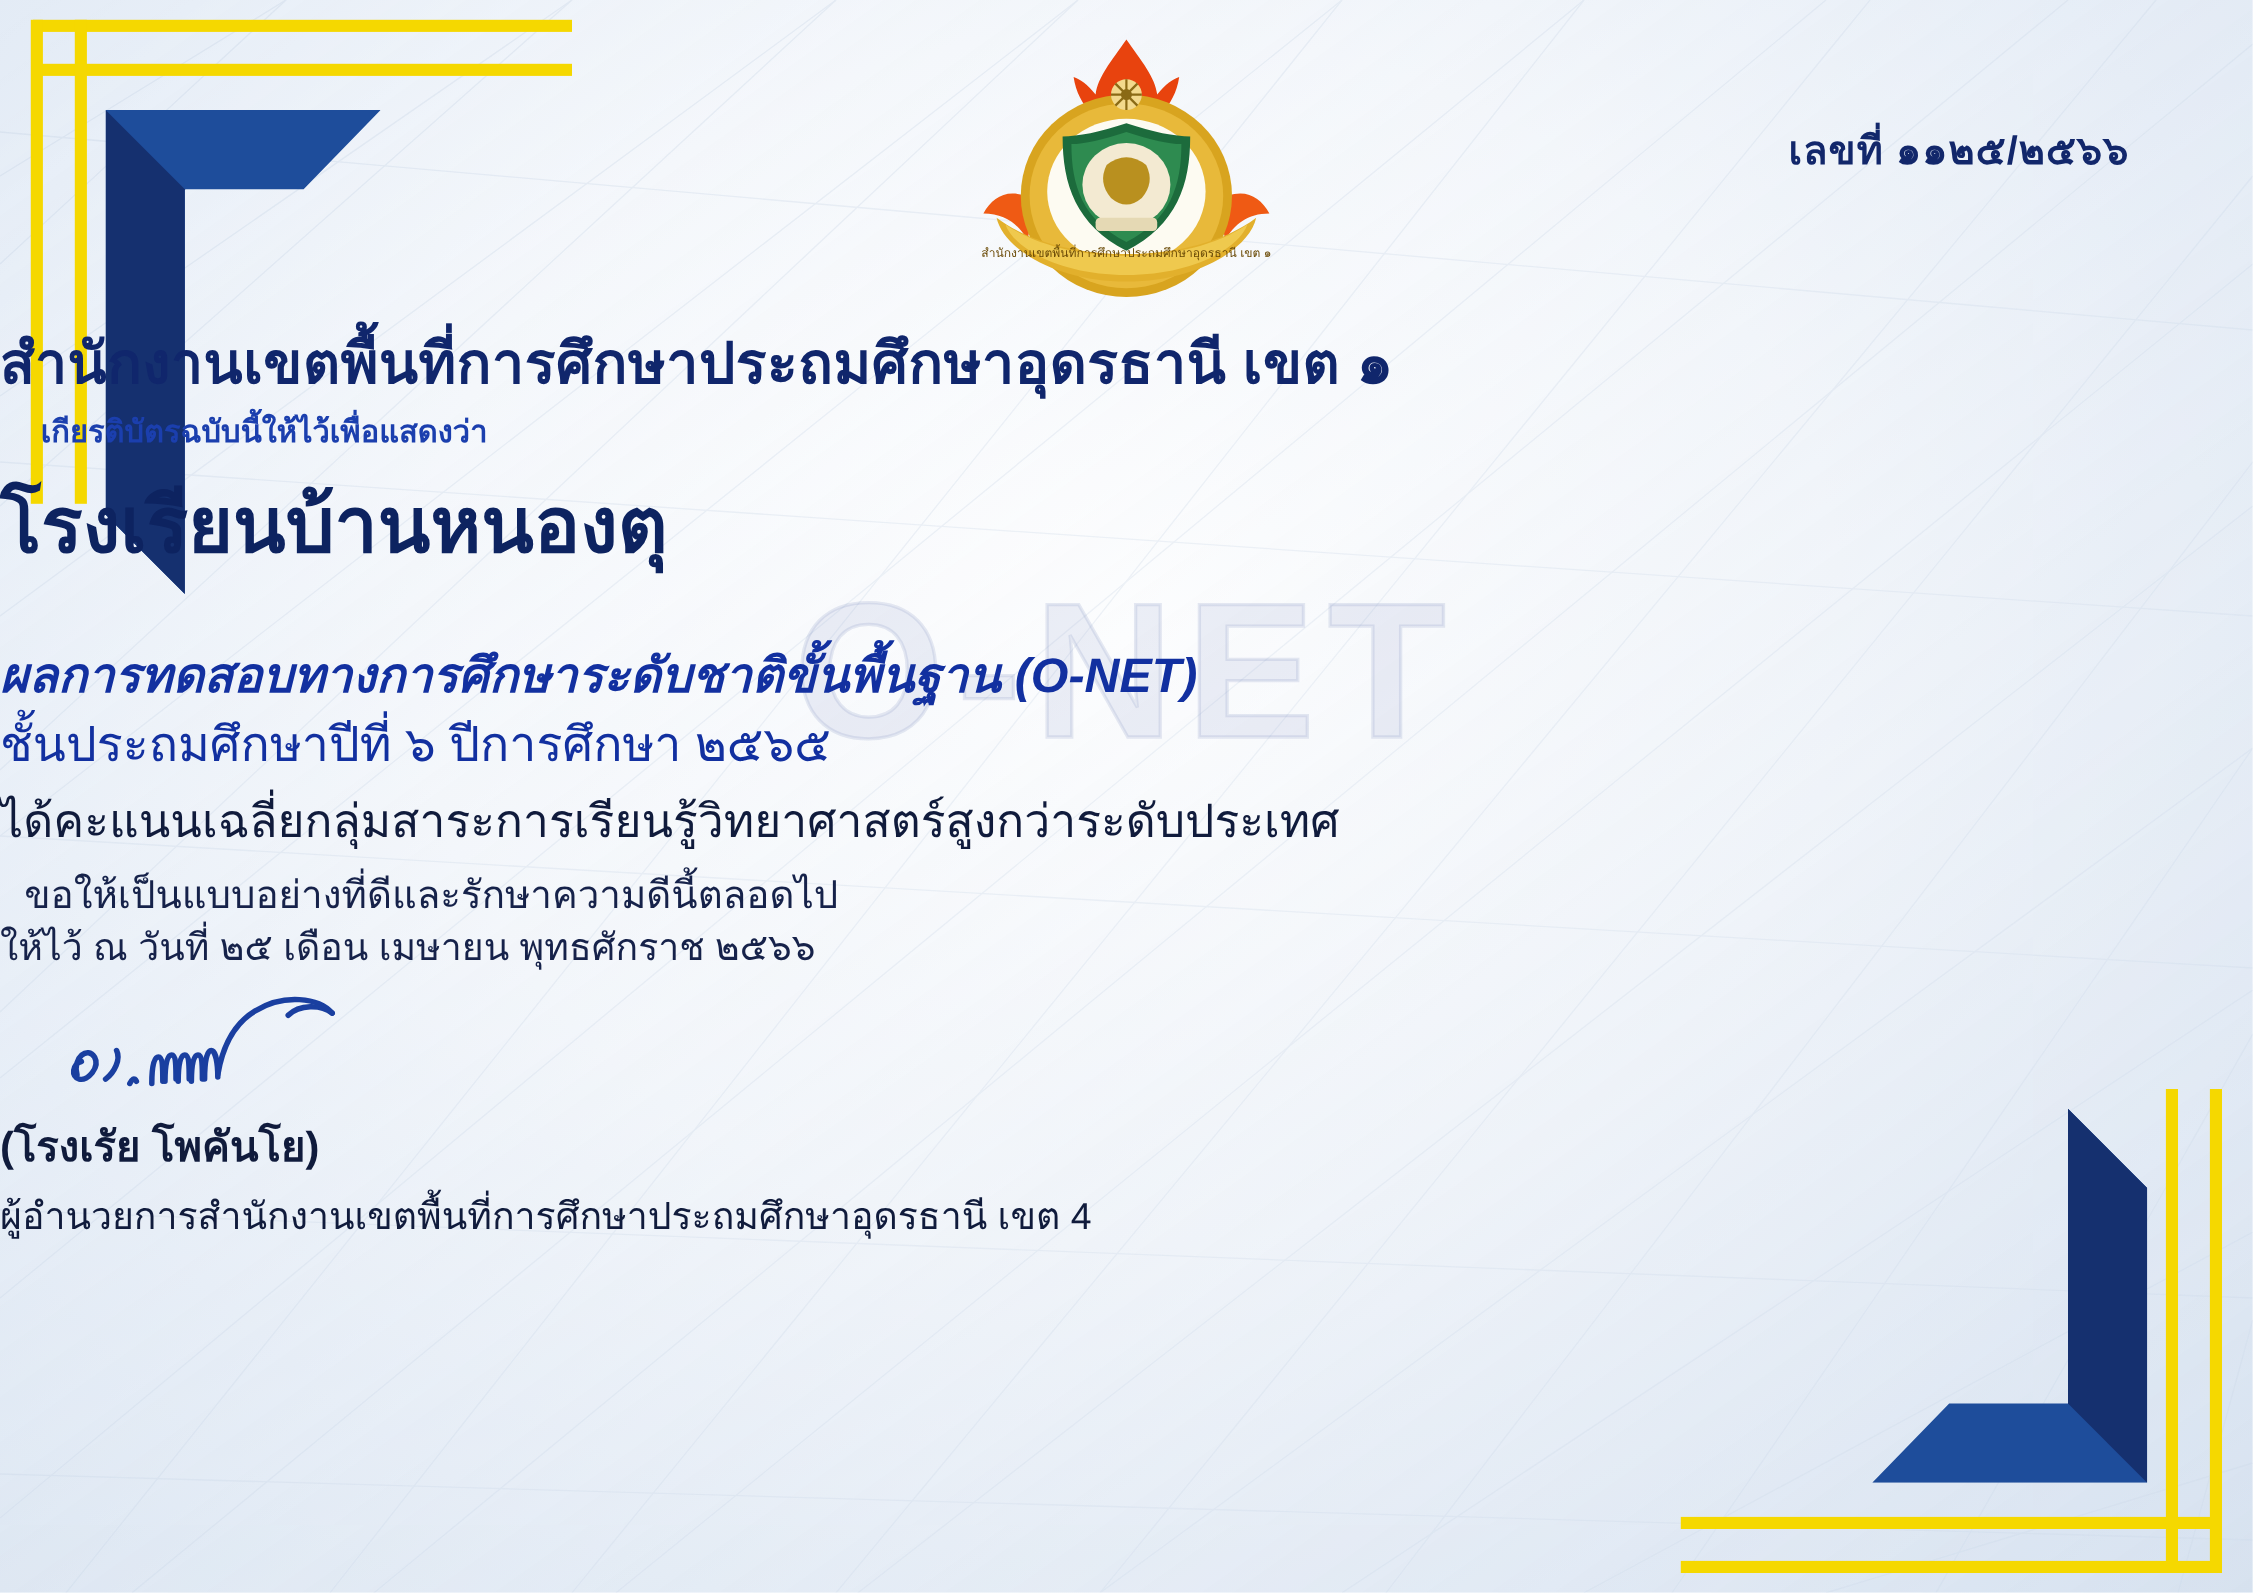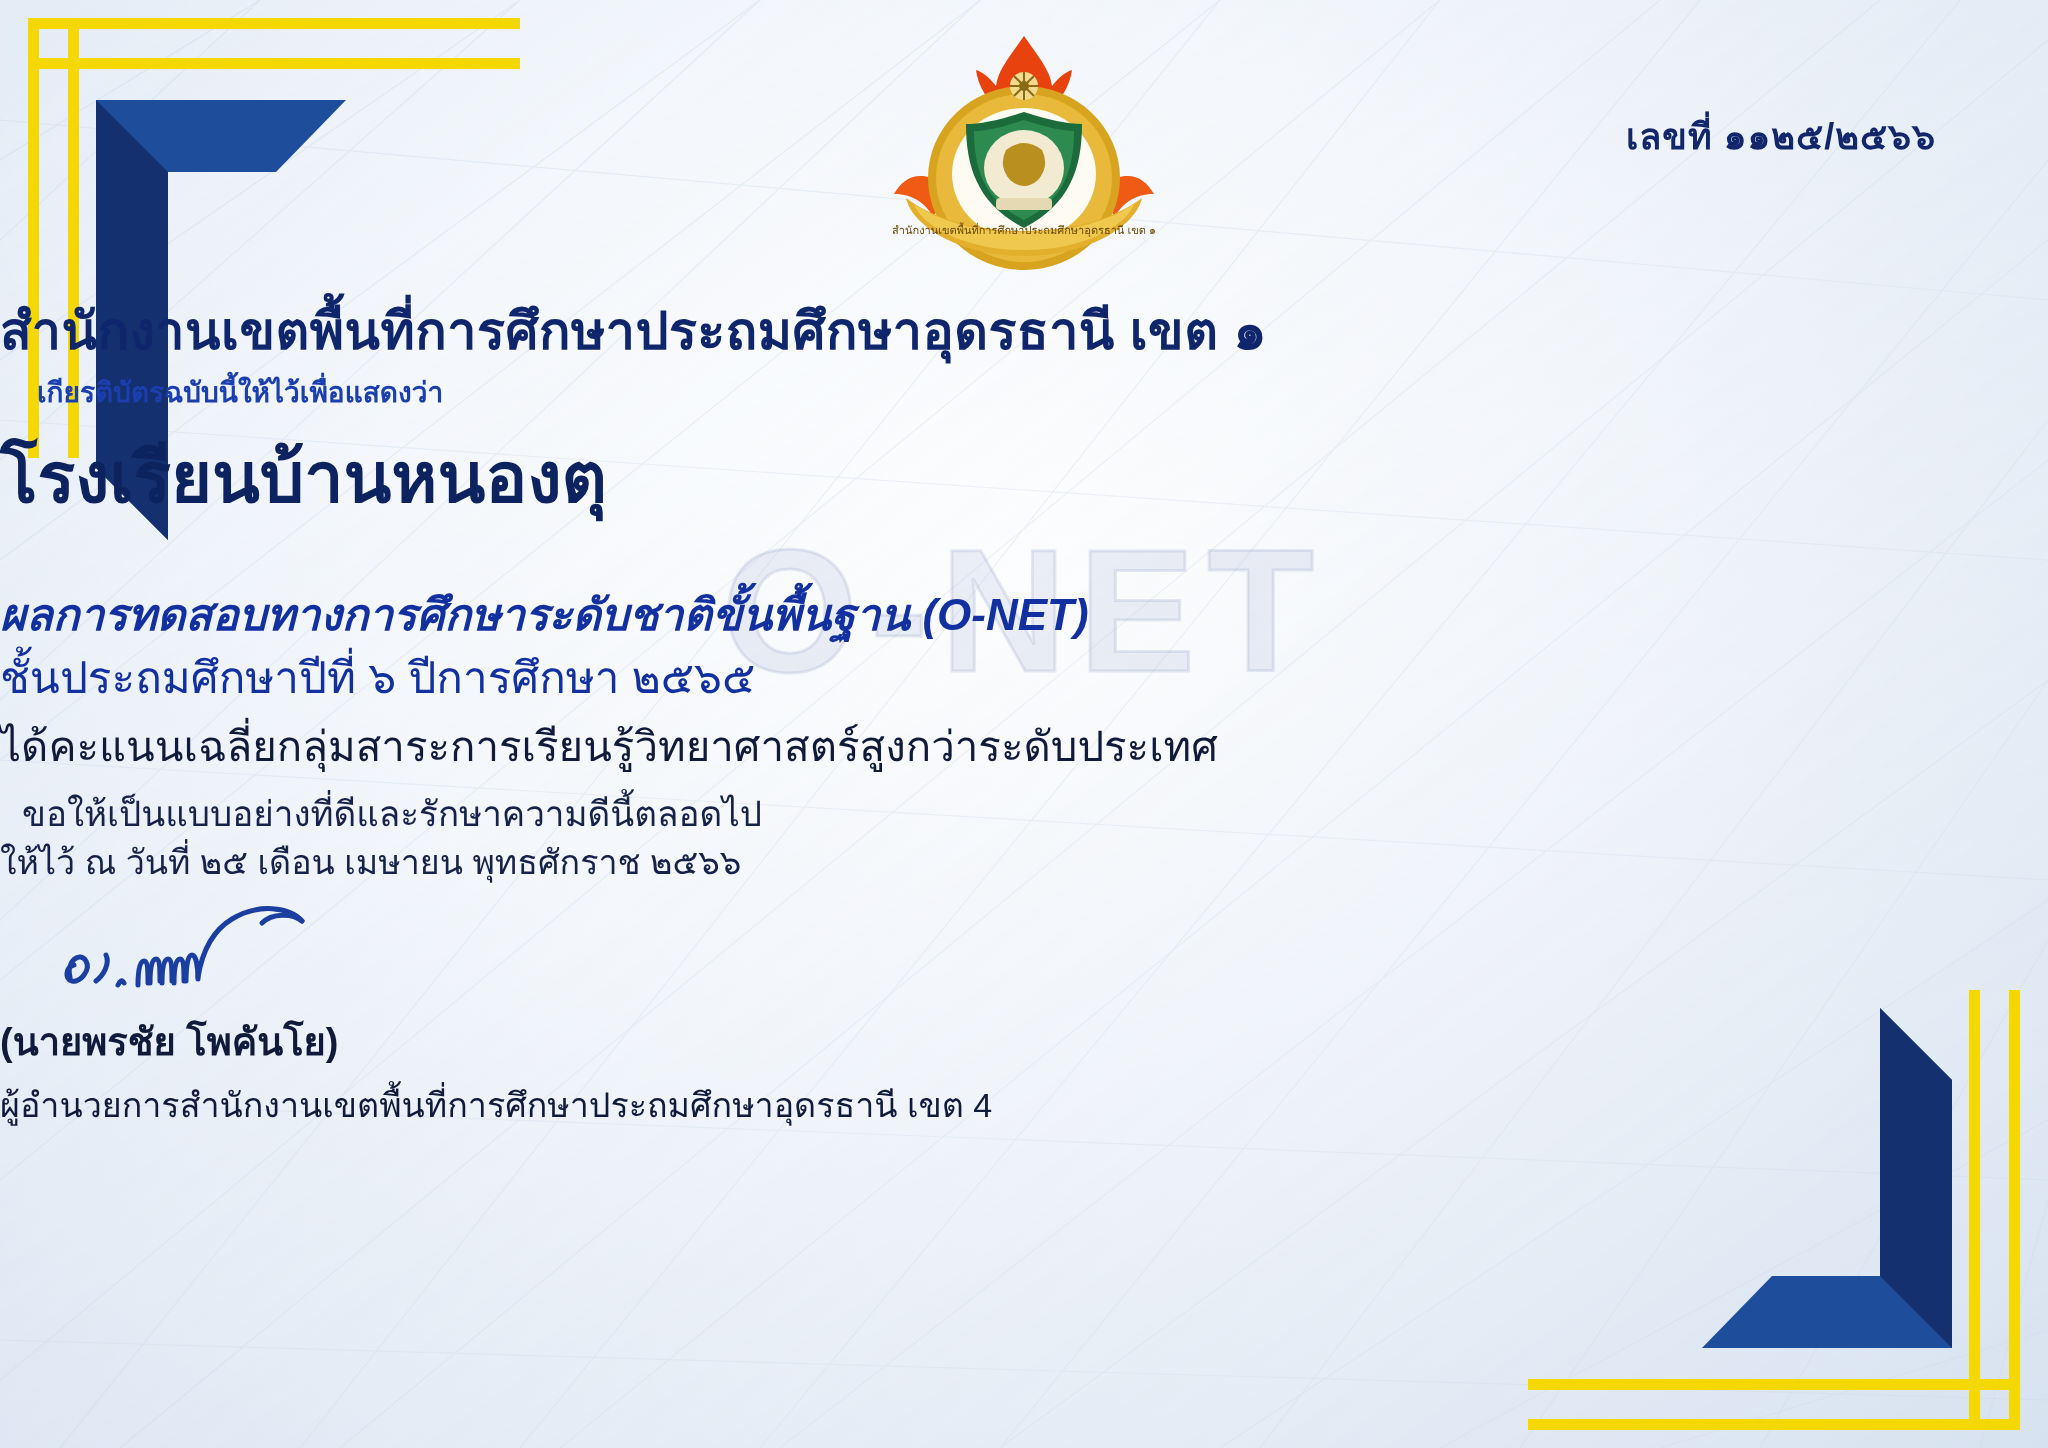--- a/index.html
+++ b/index.html
@@ -275,16 +275,16 @@
           <path d="M150 84 c0 -16 2 -24 6 -24 c4 0 4 10 4 22"></path>
           <path d="M162 84 c0 -16 2 -24 6 -24 c4 0 4 10 4 22"></path>
           <path d="M174 84 c0 -16 2 -24 6 -24 c4 0 4 10 4 22"></path>
           <path d="M186 82 c0 -16 2 -26 6 -26 c4 0 6 12 6 24"></path>
           <path d="M198 78 c4 -24 14 -46 34 -58 c26 -16 58 -12 70 2"></path>
           <path d="M302 22 c-10 -8 -30 -8 -40 2"></path>
         </g>
       </svg>
     </div>
 
-    <div class="signer-name">(นายพรชัย  โพคันโย)</div>
+    <div class="signer-name">(โรงเรัย  โพคันโย)</div>
     <div class="signer-title">ผู้อำนวยการสำนักงานเขตพื้นที่การศึกษาประถมศึกษาอุดรธานี เขต 4</div>
   </div>
 </div>
 
 </body></html>

